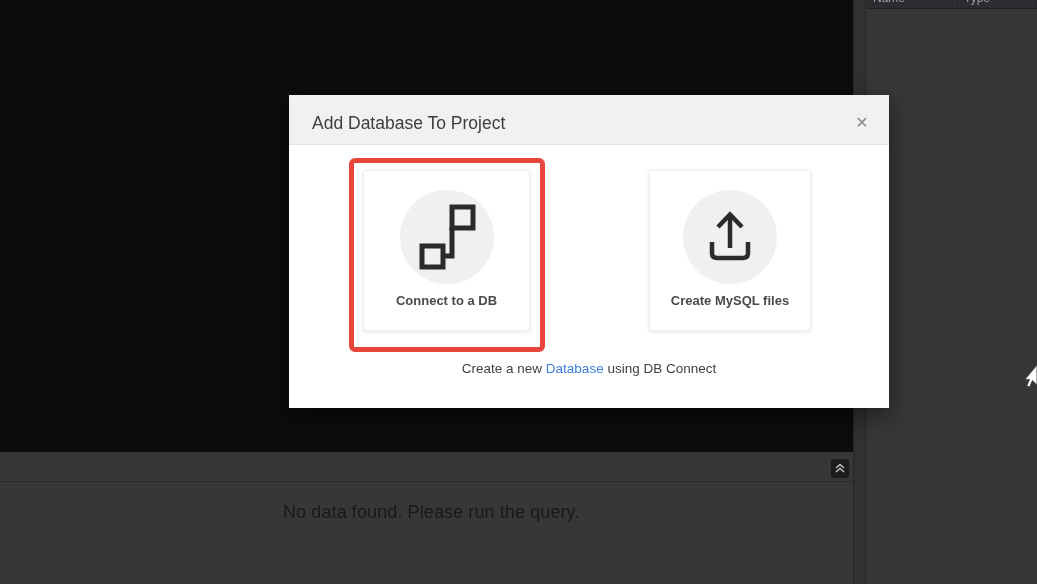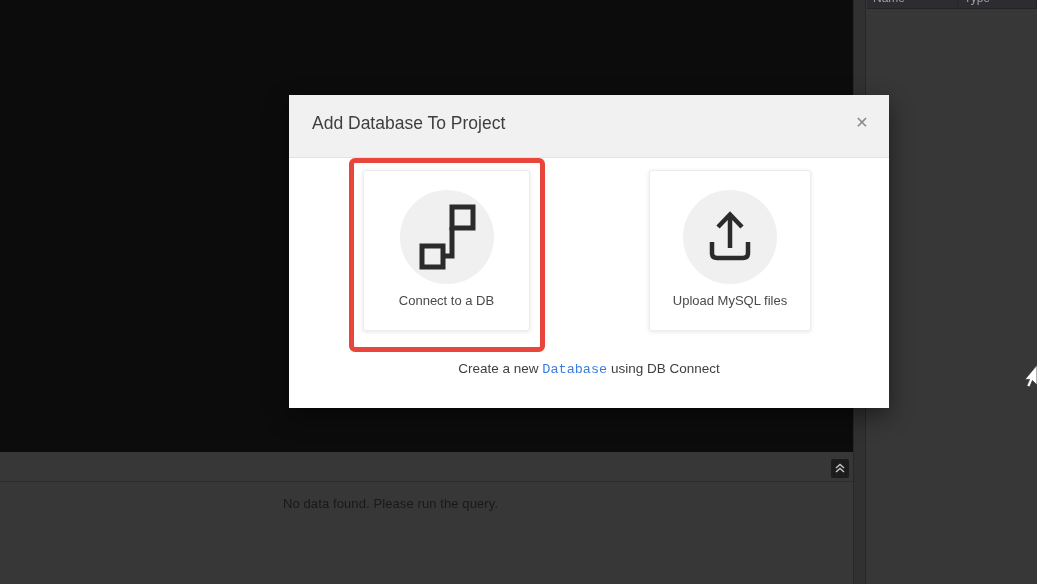--- a/index.html
+++ b/index.html
@@ -17,22 +17,22 @@
   .collapse-btn{
     position:absolute;right:4px;top:7px;width:18px;height:19px;
     background:#1d1d1d;border-radius:2px;
     display:flex;align-items:center;justify-content:center;cursor:pointer;
   }
   .results-body{
     position:absolute;left:0;top:482px;width:853px;height:102px;
     background:#373737;
   }
   .no-data-msg{
-    position:absolute;left:283px;top:14px;
-    font-size:13px;color:#191919;letter-spacing:.1px;
+    position:absolute;left:283px;top:20px;
+    font-size:18px;color:#191919;letter-spacing:.1px;
   }
   
   .sidebar{
     position:absolute;left:853px;top:0;width:184px;height:584px;
     background:#373737;
   }
   .sidebar-gutter{
     position:absolute;left:0;top:0;width:13px;height:584px;
     background:#313131;border-left:1px solid #272727;border-right:1px solid #272727;
     box-sizing:border-box;
@@ -48,57 +48,57 @@
     border-right:1px solid #26262a;box-sizing:border-box;
   }
   .hcell.c-name{width:91px;}
   .hcell.c-type{flex:1;}
   
   .modal{
     position:absolute;left:289px;top:95px;width:600px;height:313px;
     background:#ffffff;box-shadow:0 8px 22px rgba(0,0,0,.45);
   }
   .modal-header{
-    height:63px;background:#f1f1f1;border-bottom:1px solid #e3e3e3;
+    height:50px;background:#f1f1f1;border-bottom:1px solid #e3e3e3;
     box-sizing:border-box;position:relative;
   }
   .modal-title{
     line-height:56px;padding-left:23px;font-size:17.5px;color:#3e3e3e;
   }
   .close-btn{
     position:absolute;right:15px;top:15px;width:24px;height:24px;
     display:flex;align-items:center;justify-content:center;
     font-size:16px;color:#8a8a8a;cursor:pointer;
   }
   .highlight-box{
     position:absolute;left:60px;top:63px;width:186px;height:184px;
     border:5px solid var(--highlight-red,#e8453c);border-radius:6px;
   }
   .db-card{
     position:absolute;background:#fff;border:1px solid #ededed;border-radius:3px;
     box-shadow:0 1px 4px rgba(0,0,0,.10);
     display:flex;flex-direction:column;align-items:center;
-    padding-top:19px;box-sizing:border-box;cursor:pointer;
+    padding-top:19px;box-sizing:border-box;cursor:pointer;font-weight:bold;
   }
   .card-connect{left:74px;top:75px;width:167px;height:161px;}
   .card-upload{left:360px;top:75px;width:162px;height:161px;}
   .card-circle{
     width:94px;height:94px;border-radius:50%;background:#f0f0f1;
     display:flex;align-items:center;justify-content:center;
   }
   .card-label{margin-top:9px;font-size:13px;color:#4a4a4a;}
   .or-text{
     position:absolute;left:0;top:237px;width:100%;text-align:center;
     font-size:13.5px;color:#555;
   }
   .create-line{
     position:absolute;left:0;top:266px;width:100%;text-align:center;
     font-size:13.5px;color:#3f3f3f;
   }
-  .db-link{color:var(--link-blue,#3b7ddd);cursor:pointer;font-family:Liberation Mono, monospace;}
+  .db-link{color:var(--link-blue,#3b7ddd);cursor:pointer;}
   
   .mouse-cursor{position:absolute;left:1025px;top:365px;}
 </style>
 </head>
 <body>
 
 <div class="editor-area" style="position:absolute;left:0;top:0;width:853px;height:452px;background:#0c0c0c;"></div>
 
 <div class="results-toolbar">
   <div class="collapse-btn">
@@ -144,21 +144,21 @@
   </div>
 
   <div class="db-card card-upload">
     <div class="card-circle">
       <svg width="94" height="94" viewBox="0 0 94 94">
         <path d="M47 58 L47 25" fill="none" stroke="#2b2b2b" stroke-width="4.5"></path>
         <path d="M35 37 L47 24.5 L59 37" fill="none" stroke="#2b2b2b" stroke-width="4.5"></path>
         <path d="M29 52 L29 63 Q29 68 34 68 L60 68 Q65 68 65 63 L65 52" fill="none" stroke="#2b2b2b" stroke-width="4.5"></path>
       </svg>
     </div>
-    <div class="card-label">Upload MySQL files</div>
+    <div class="card-label">Create MySQL files</div>
   </div>
 
 
   <div class="create-line"><span>Create a new </span><span class="db-link">Database</span><span> using DB Connect</span></div>
 </div>
 
 <svg class="mouse-cursor" width="12" height="28" viewBox="0 0 12 28">
   <polygon points="12,0 12,20 7.4,15.6 4.6,22 1.8,20.8 4.6,14.4 0,14.4" fill="#ffffff" stroke="#3a3a3a" stroke-width="0.8"></polygon>
 </svg>
 

